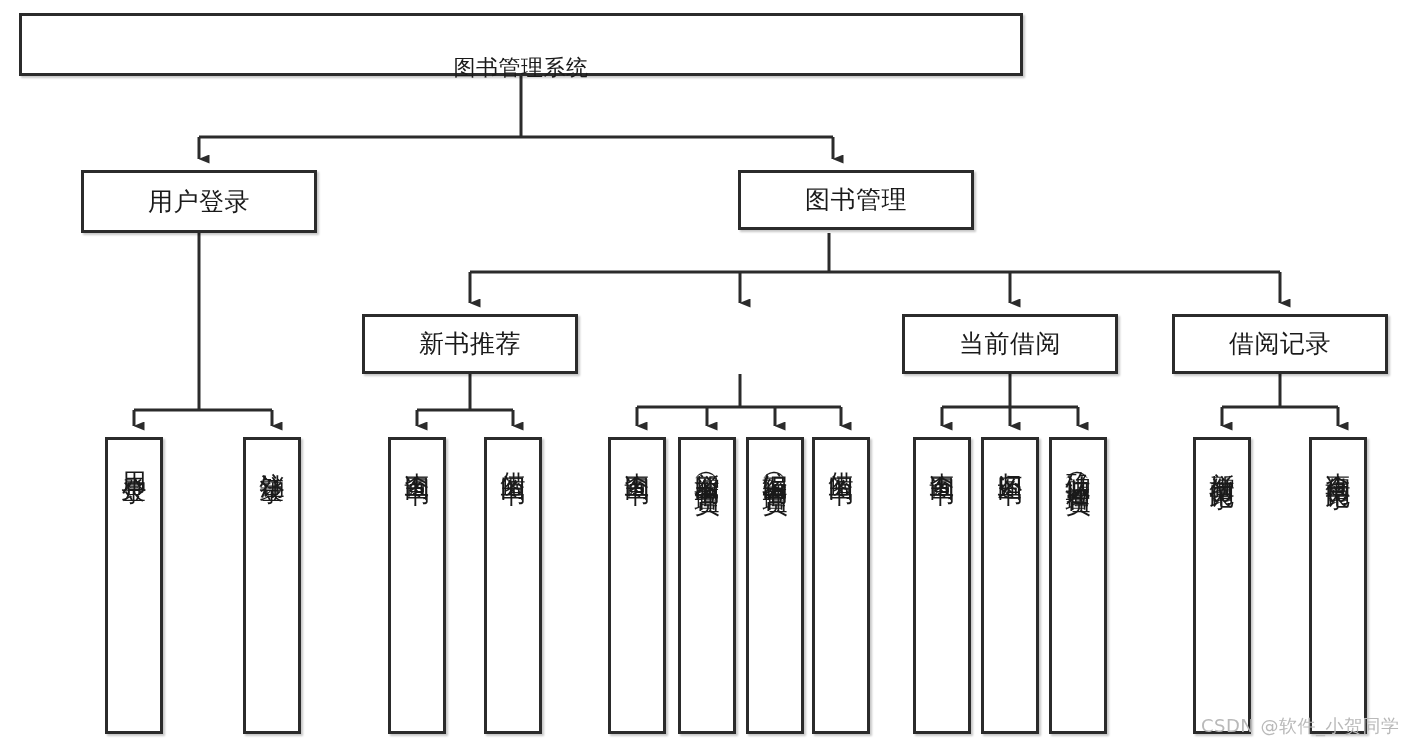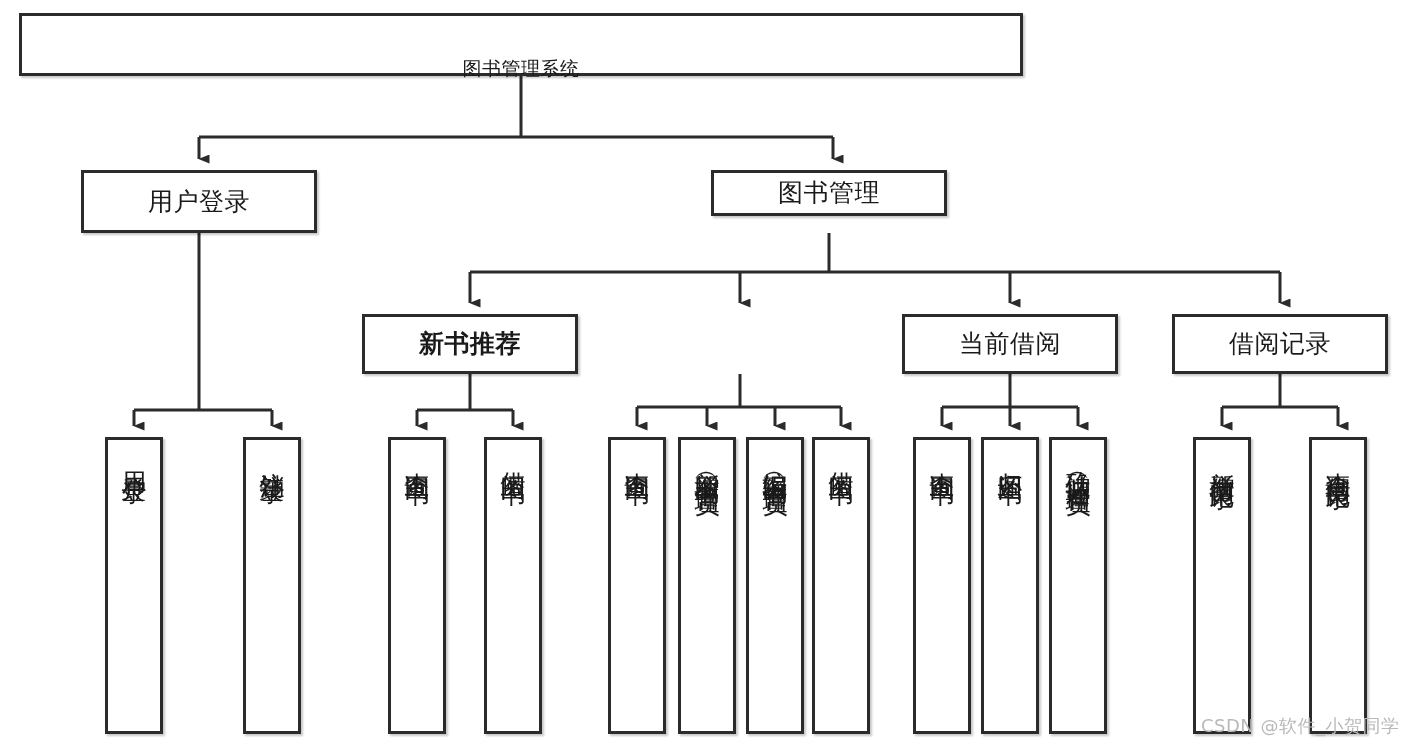--- a/index.html
+++ b/index.html
@@ -47,21 +47,21 @@
     align-items: flex-start;
     padding-top: 12px;
   }
   .node.vert .label {
     writing-mode: vertical-rl;
     text-orientation: upright;
     font-size: 25px;
     letter-spacing: 3px;
     line-height: 1;
   }
-  .node.root .label { font-size: 19px; margin-top: 48px; }
+  .node.root .label { font-size: 22px; margin-top: 48px; }
   .watermark {
     position: absolute;
     left: 1193px;
     top: 714px;
     font-size: 18px;
     color: #b9b9b9;
     letter-spacing: 0.5px;
     white-space: nowrap;
     font-family: "DejaVu Sans", "Liberation Sans", sans-serif;
     padding-left: 8px;
@@ -122,25 +122,25 @@
     </g>
   </svg>
 
   <div class="node horiz root" style="left:19px; top:13px; width:1004px; height:63px;">
     <span class="label">图书管理系统</span>
   </div>
 
   <div class="node horiz" style="left:81px; top:170px; width:236px; height:63px;">
     <span class="label">用户登录</span>
   </div>
-  <div class="node horiz" style="left:711px; top:170px; width:236px; height:46px;">
+  <div class="node horiz" style="left:738px; top:170px; width:236px; height:60px;">
     <span class="label">图书管理</span>
   </div>
 
-  <div class="node horiz" style="left:362px; top:314px; width:216px; height:60px;font-weight:bold;">
+  <div class="node horiz" style="left:362px; top:314px; width:216px; height:60px;">
     <span class="label">新书推荐</span>
   </div>
   <div class="node horiz" style="left:1172px; top:314px; width:216px; height:60px;">
     <span class="label">借阅记录</span>
   </div>
   <div class="node horiz" style="left:902px; top:314px; width:216px; height:60px;">
     <span class="label">当前借阅</span>
   </div>
 
   <div class="node vert" style="left:105px; top:437px; width:58px; height:297px;">

